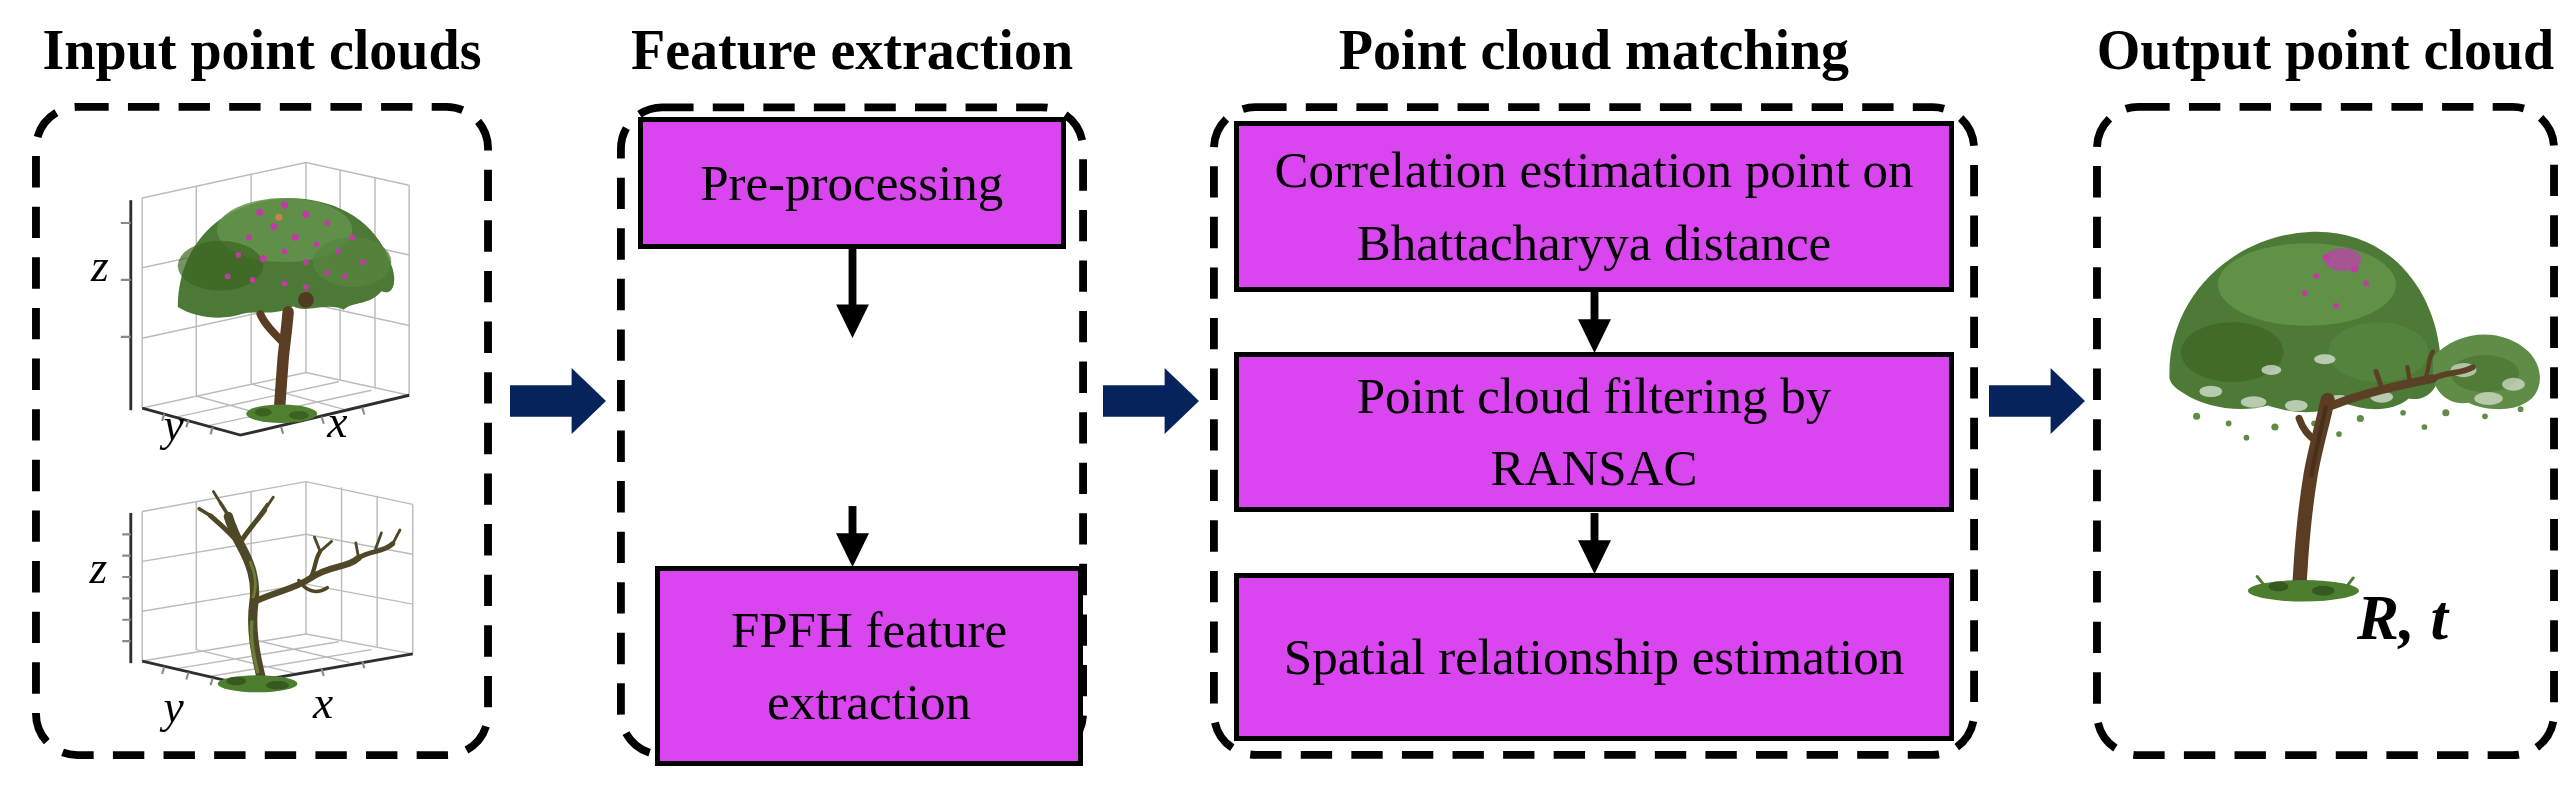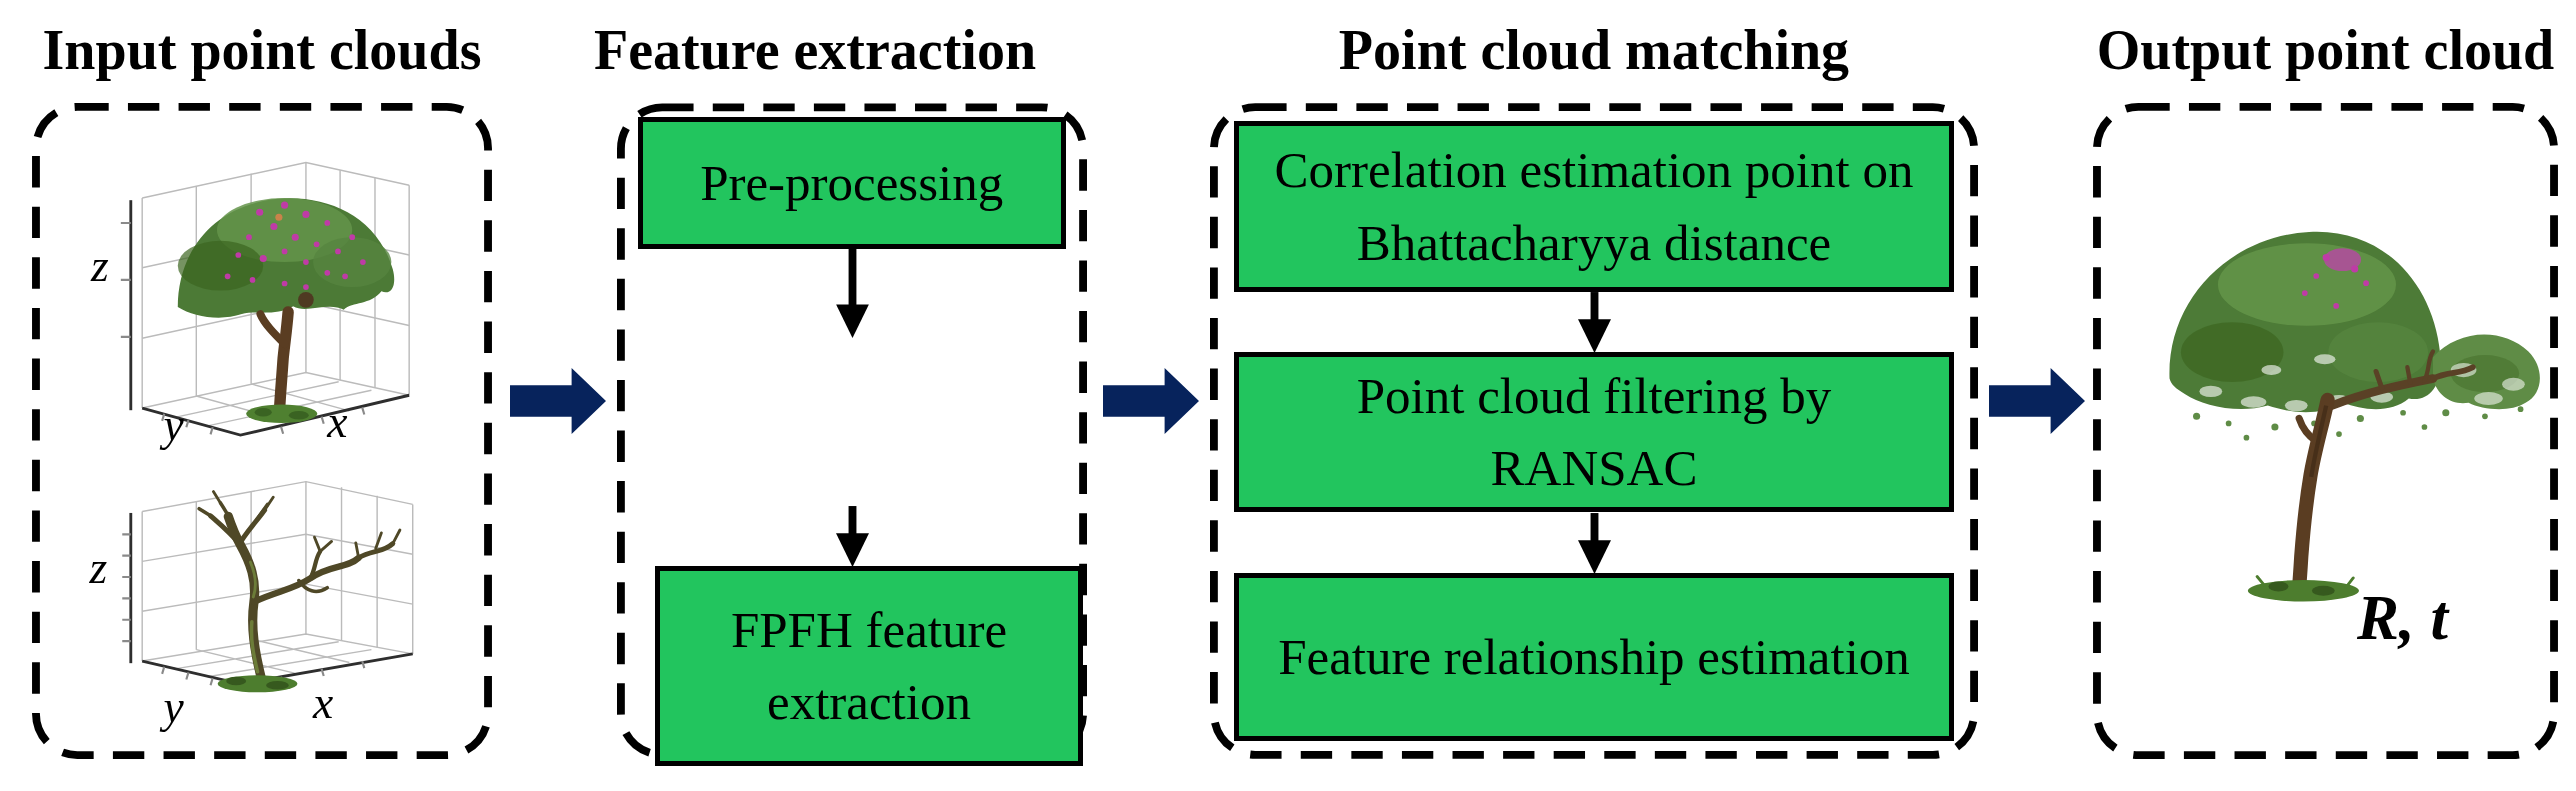--- a/index.html
+++ b/index.html
@@ -33,21 +33,21 @@
   .dash-svg {
     position: absolute;
     left: 0; top: 0;
     width: 100%; height: 100%;
   }
   .plot {
     position: absolute;
   }
   .step-box {
     position: absolute;
-    background: #22c55e;
+    background: #d946ef;
     border: 5.7px solid #000000;
     display: flex;
     align-items: center;
     justify-content: center;
     text-align: center;
     font-size: 51px;
     line-height: 1.42;
     padding: 0 19px;
   }
   .down-arrow, .flow-arrow { position: absolute; }
@@ -66,21 +66,21 @@
     font-style: italic;
     fill: #000;
   }
 </style>
 </head>
 <body>
 
 <div id="canvas">
 
   <div class="col-title" style="left:32px;width:460px">Input point clouds</div>
-  <div class="col-title" style="left:580px;width:470px">Feature extraction</div>
+  <div class="col-title" style="left:617px;width:470px">Feature extraction</div>
   <div class="col-title" style="left:1210px;width:768px">Point cloud matching</div>
   <div class="col-title" style="left:2093px;width:465px">Output point cloud</div>
 
   <div class="section" style="left:32px;width:460px">
     <svg class="dash-svg" viewBox="0 0 645 920">
       <rect x="5.5" y="5.5" width="634" height="909" rx="58" fill="none" stroke="#000" stroke-width="11" stroke-dasharray="44 27"></rect>
     </svg>
 
     <svg class="plot" style="left:39px;top:27px" width="388" height="339" viewBox="0 0 545 475">
       <g stroke="#bbbbbb" stroke-width="2" fill="none">
@@ -233,21 +233,21 @@
         <polygon points="7,38 53,38 30,85"></polygon>
     </svg>
     <div class="step-box" style="left:24px;top:249px;width:720px;height:160px">
       <span>Point cloud filtering by RANSAC</span>
     </div>
     <svg class="down-arrow" style="left:363px;top:410px" width="43" height="61" viewBox="0 0 60 85">
       <line x1="30" y1="0" x2="30" y2="42"></line>
         <polygon points="7,38 53,38 30,85"></polygon>
     </svg>
     <div class="step-box" style="left:24px;top:470px;width:720px;height:168px">
-      <span>Feature relationship estimation</span>
+      <span>Spatial relationship estimation</span>
     </div>
   </div>
 
   <svg class="flow-arrow" style="left:1989px;top:368px" width="96" height="66" viewBox="0 0 134 92">
     <polygon points="0,24 86,24 86,0 134,46 86,92 86,68 0,68" fill="#07235c"></polygon>
   </svg>
 
   <div class="section" style="left:2093px;width:465px">
     <svg class="dash-svg" viewBox="0 0 652 920">
       <rect x="5.5" y="5.5" width="641" height="909" rx="58" fill="none" stroke="#000" stroke-width="11" stroke-dasharray="44 27"></rect>

